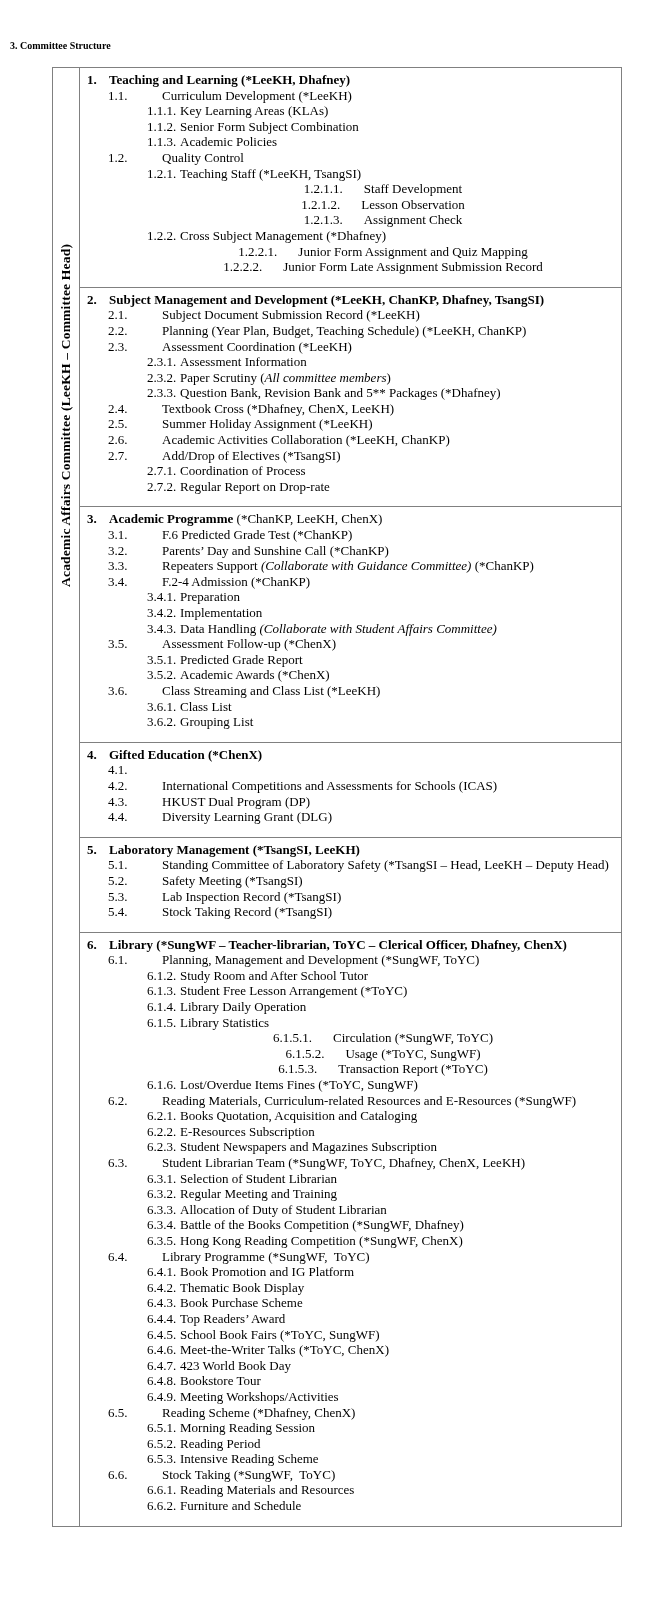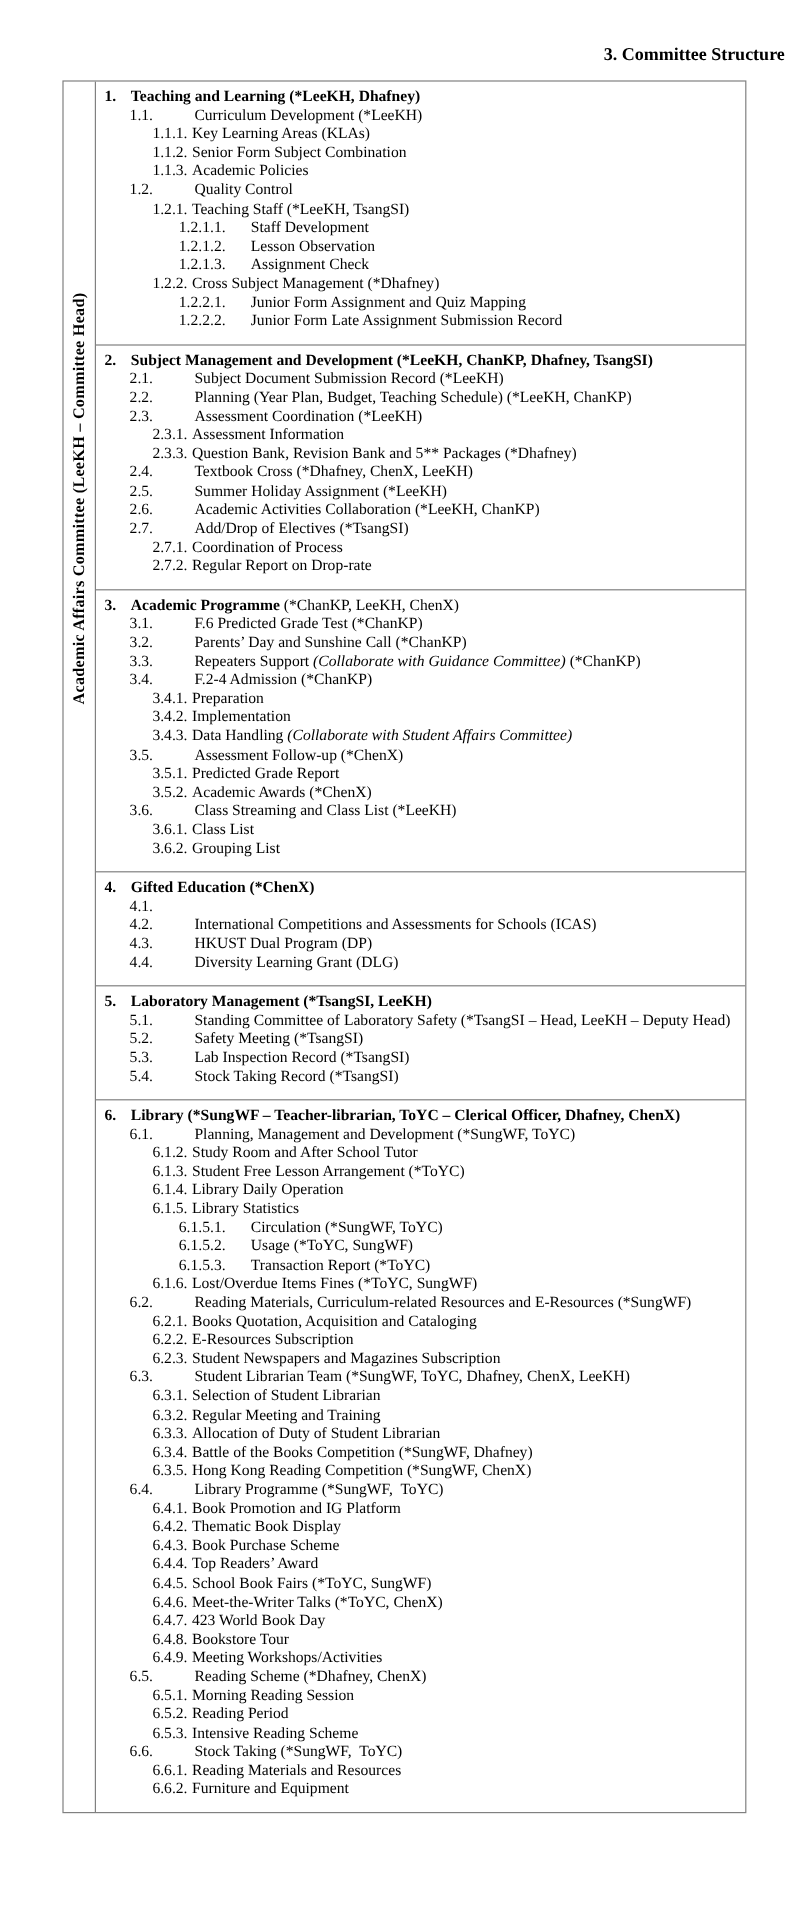--- a/index.html
+++ b/index.html
@@ -2,23 +2,22 @@
 <html><head>
 <meta charset="utf-8">
 <style>
   html,body{margin:0;padding:0;}
   body{
     width:654px;height:1600px;background:#ffffff;color:#000;
     font-family:"Liberation Serif", serif;
     position:relative;overflow:hidden;
   }
   .page-title{
-    font-size:15px;font-weight:bold;line-height:16px;
+    font-size:10px;font-weight:bold;line-height:16px;
     margin:38px 0 0 10px;
-    text-align:right;
   }
   .committee-table{
     display:flex;box-sizing:border-box;
     margin:13px 0 0 52px;width:570px;
     border:1px solid #808080;background:#fff;
   }
   .side-cell{
     flex:none;width:26px;position:relative;
     border-right:1px solid #808080;
   }
@@ -38,22 +37,22 @@
   .section-row:last-child{border-bottom:none;}
   .line{display:flex;align-items:baseline;}
   .num{flex:none;white-space:pre;}
   .txt{white-space:pre-wrap;min-width:0;}
   .head{font-weight:bold;}
   .head .title{}
   .plain{font-weight:normal;}
   .i{font-style:italic;}
   .lvl1>.num{width:22px;}
   .lvl2{margin-left:21px;gap:32px;} .lvl2>.num{width:22px;}
-  .lvl3{margin-left:40px;} .lvl3>.num{width:33px;}
-  .lvl4{margin-left:62px;} .lvl4>.num{width:60px;}
+  .lvl3{margin-left:40px;} .lvl3>.num{width:33px;margin-left:20px;}
+  .lvl4{margin-left:62px;justify-content:center;} .lvl4>.num{width:60px;}
 </style>
 </head>
 <body>
 
 <div class="page-title">3. Committee Structure</div>
 
 <div class="committee-table">
   <div class="side-cell">
     <div class="side-label">Academic Affairs Committee (LeeKH – Committee Head)</div>
   </div>
@@ -127,20 +126,24 @@
         </div>
         <div class="line lvl2">
           <span class="num">2.3.</span>
           <span class="txt">Assessment Coordination (*LeeKH)</span>
         </div>
         <div class="line lvl3">
           <span class="num">2.3.1.</span>
           <span class="txt">Assessment Information</span>
         </div>
         <div class="line lvl3">
+          <span class="num">2.3.2.</span>
+          <span class="txt"><span>Paper Scrutiny (</span><span class="i">All committee members</span><span>)</span></span>
+        </div>
+        <div class="line lvl3">
           <span class="num">2.3.3.</span>
           <span class="txt">Question Bank, Revision Bank and 5** Packages (*Dhafney)</span>
         </div>
         <div class="line lvl2">
           <span class="num">2.4.</span>
           <span class="txt">Textbook Cross (*Dhafney, ChenX, LeeKH)</span>
         </div>
         <div class="line lvl2">
           <span class="num">2.5.</span>
           <span class="txt">Summer Holiday Assignment (*LeeKH)</span>
@@ -403,17 +406,17 @@
         <div class="line lvl2">
           <span class="num">6.6.</span>
           <span class="txt">Stock Taking (*SungWF,  ToYC)</span>
         </div>
         <div class="line lvl3">
           <span class="num">6.6.1.</span>
           <span class="txt">Reading Materials and Resources</span>
         </div>
         <div class="line lvl3">
           <span class="num">6.6.2.</span>
-          <span class="txt">Furniture and Equipment</span>
+          <span class="txt">Furniture and Schedule</span>
         </div>
       </div>
     </div>
 </div>
 
 </body></html>

